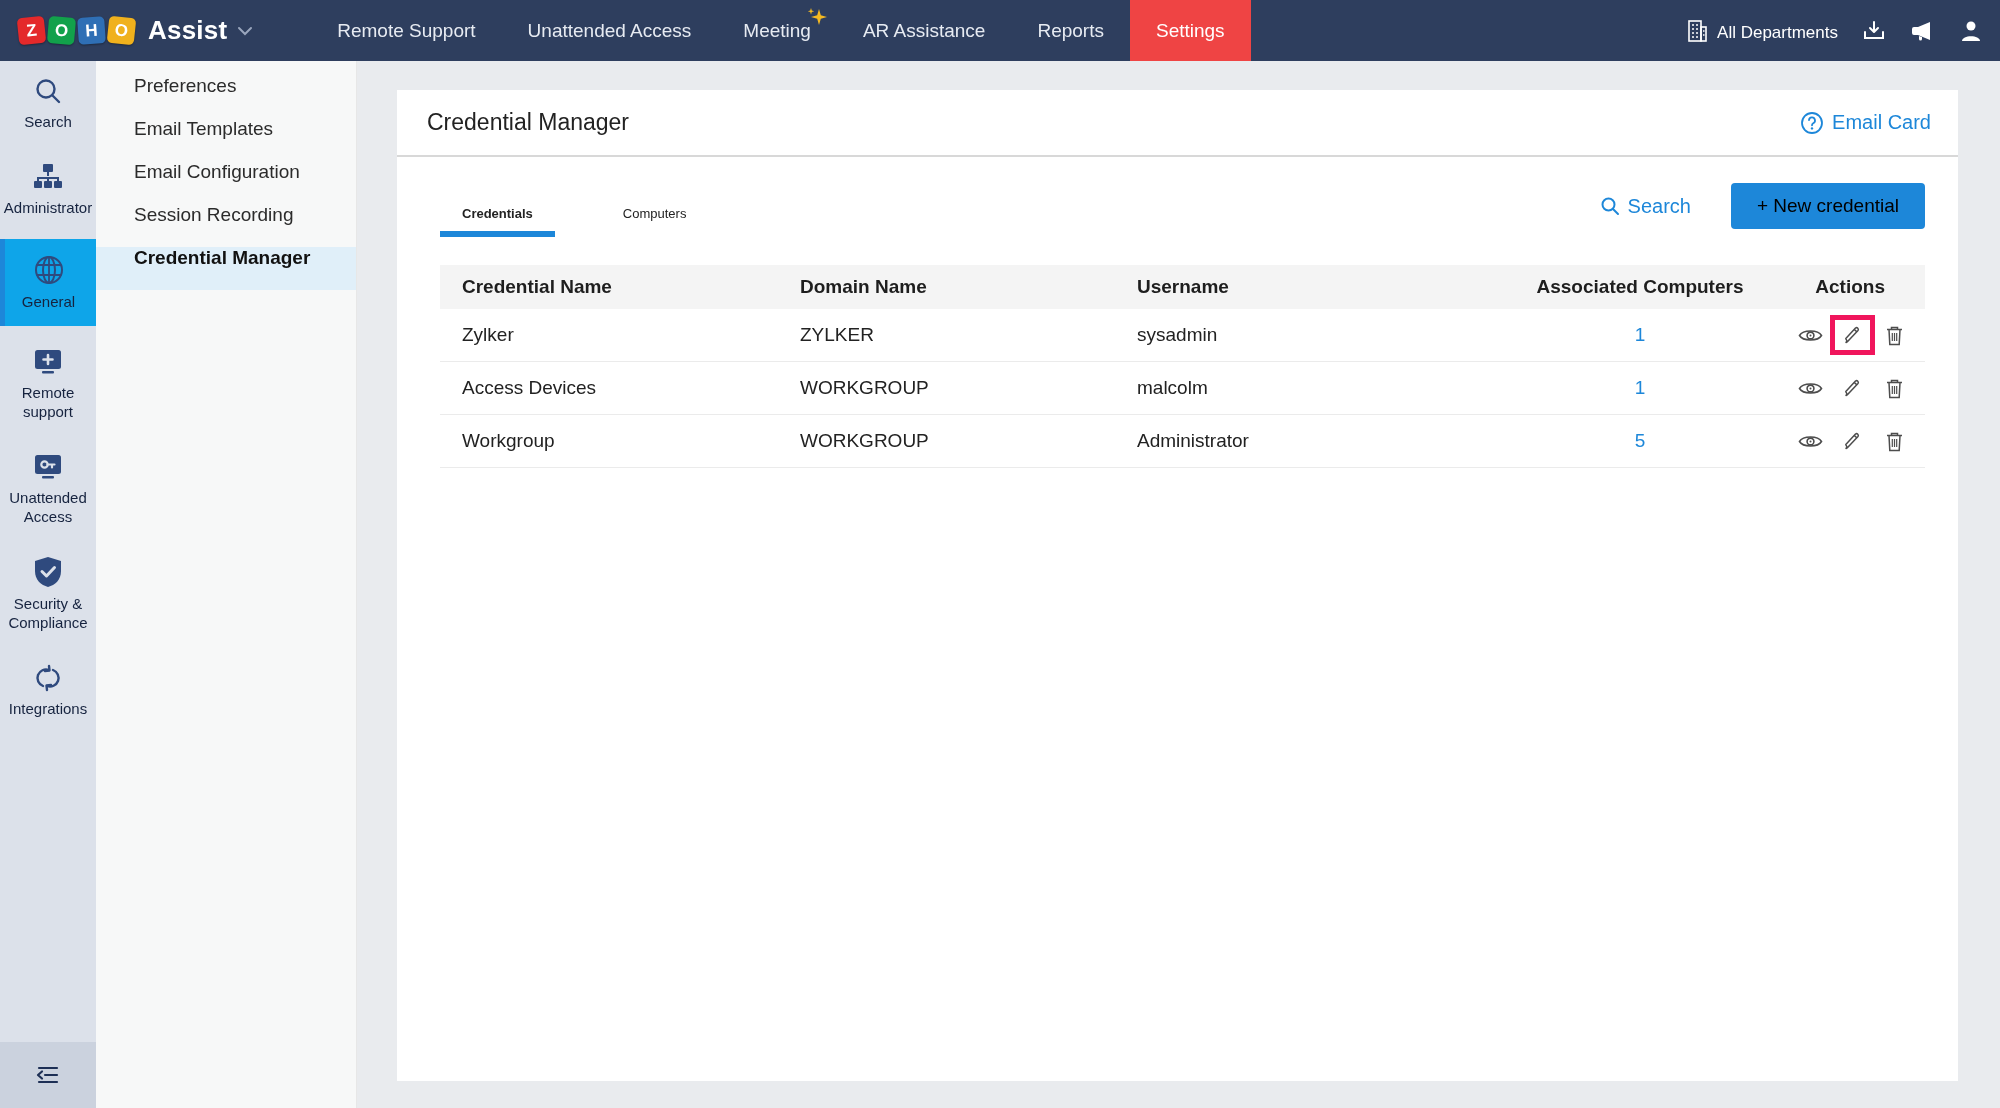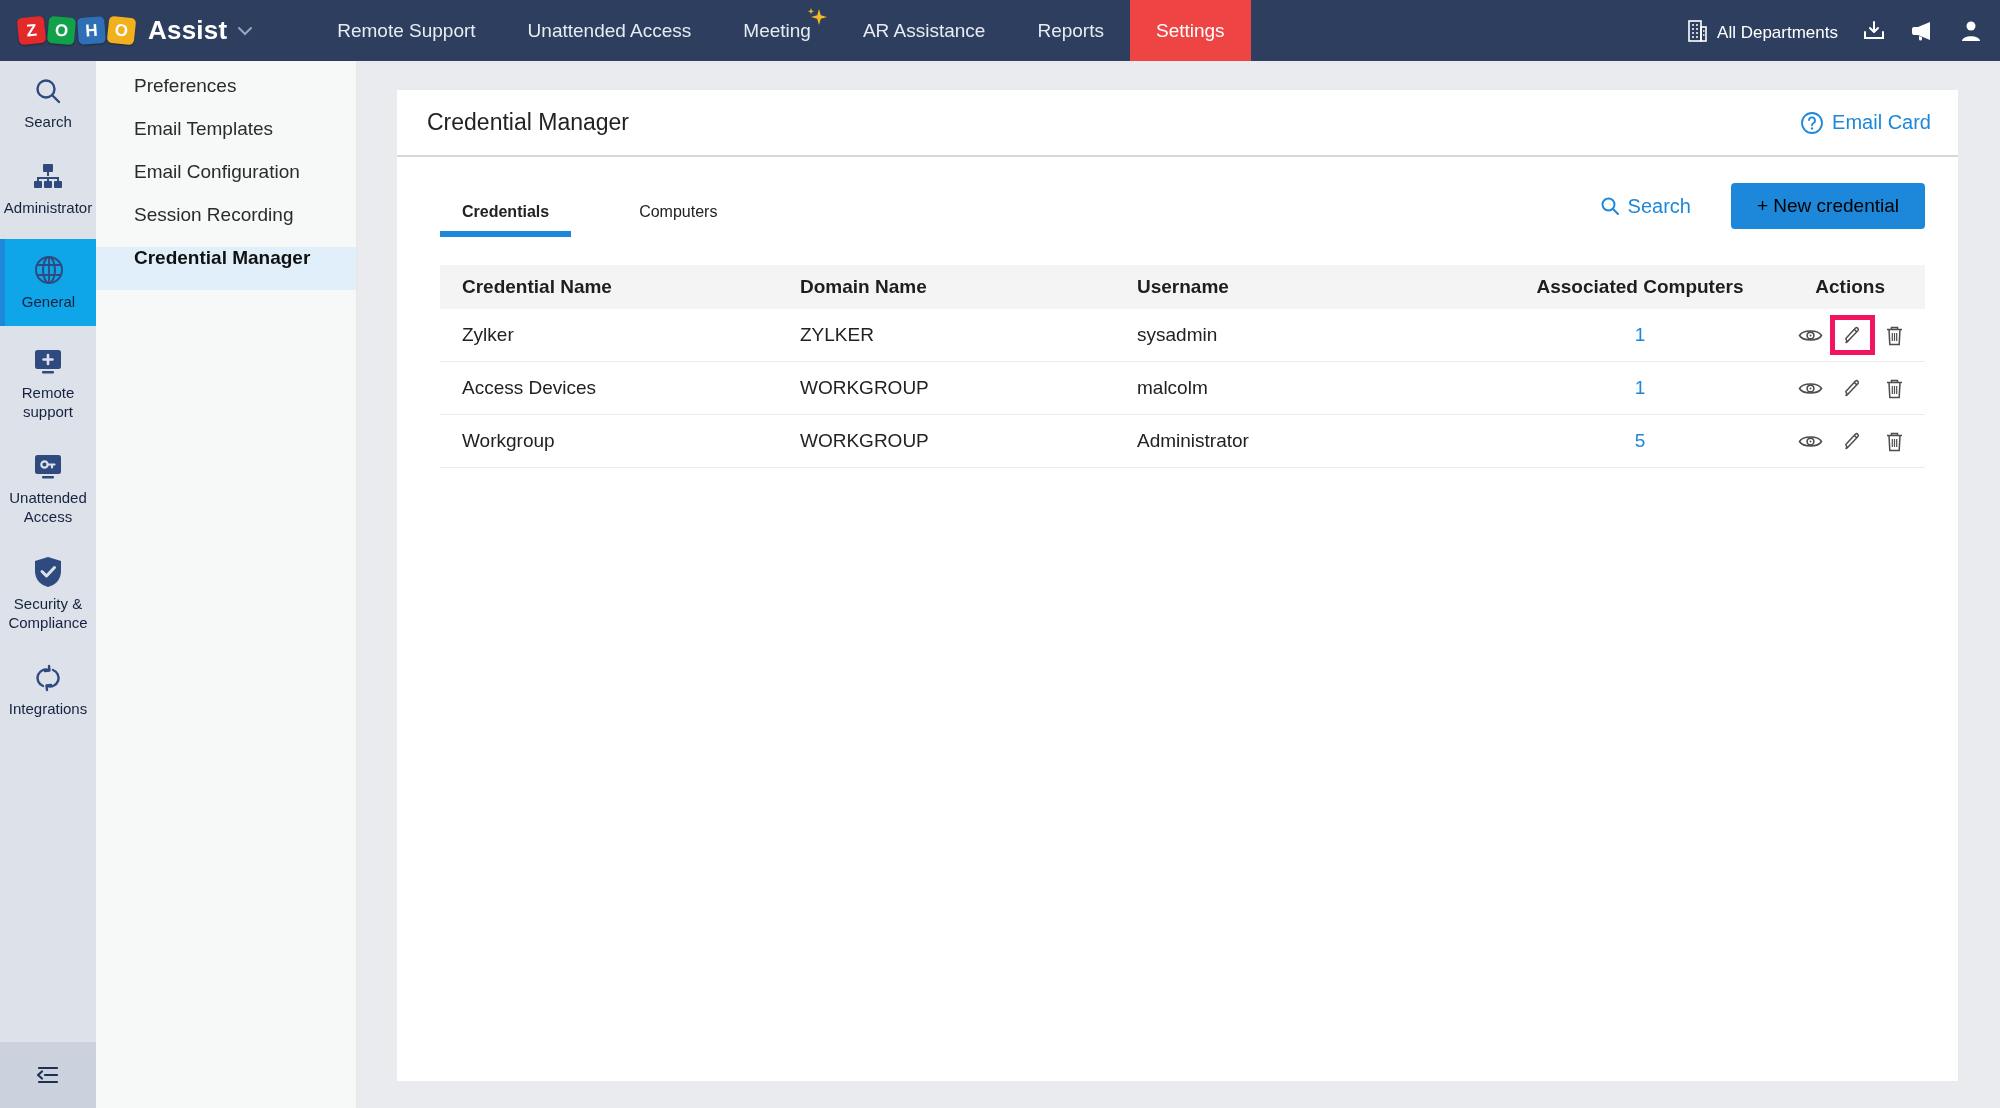--- a/index.html
+++ b/index.html
@@ -46,21 +46,21 @@
   .main { position:absolute; top:61px; left:357px; right:0; bottom:0; background:#e9ebee; }
   .card { position:absolute; left:40px; top:29px; width:1561px; height:991px; background:#fff; }
   .card-header { height:67px; display:flex; align-items:center; justify-content:space-between;
     padding:0 27px 0 30px; border-bottom:2px solid #d8d8d8; }
   .page-title { font-size:23px; color:#222; font-weight:500; }
   .help-link { display:flex; align-items:center; gap:8px; color:#1d87d9; font-size:20px; cursor:pointer; }
 
   .content { padding:26px 33px 0 43px; }
   .tabs-row { display:flex; align-items:flex-end; }
   .tabs { display:flex; gap:46px; }
-  .tab { font-size:16px; color:#222; padding:8px 22px 16px 22px; position:relative; cursor:pointer; }
+  .tab { font-size:13px; color:#222; padding:8px 22px 16px 22px; position:relative; cursor:pointer; }
   .tab.active { font-weight:bold; }
   .tab.active::after { content:""; position:absolute; left:0; right:0; bottom:0; height:6px; background:#1d87d9; }
   .toolbar { margin-left:auto; display:flex; align-items:center; gap:40px; padding-bottom:8px; }
   .search-link { display:flex; align-items:center; gap:8px; color:#1d87d9; font-size:20px; cursor:pointer; }
   .btn-primary { background:#1d87d9; color:#000000; font-size:19px; border:none; border-radius:4px;
     height:46px; padding:0 26px; cursor:pointer; font-family:"Liberation Sans", sans-serif; }
 
   
   .table { margin-top:28px; width:1485px; }
   .trow { display:grid; grid-template-columns:338px 337px 375px 300px 135px; align-items:center; }

